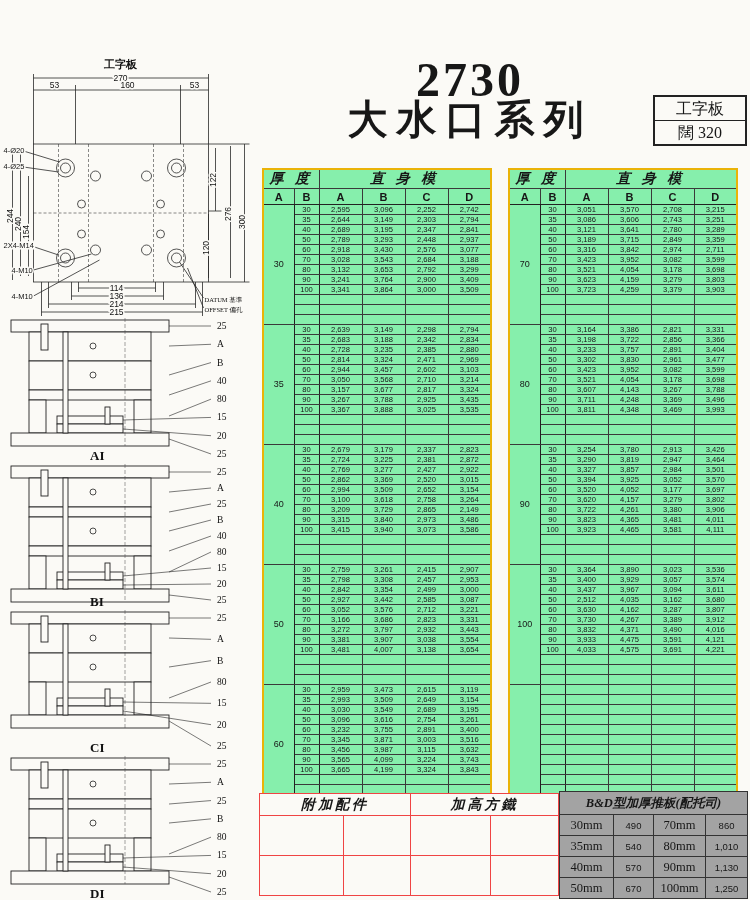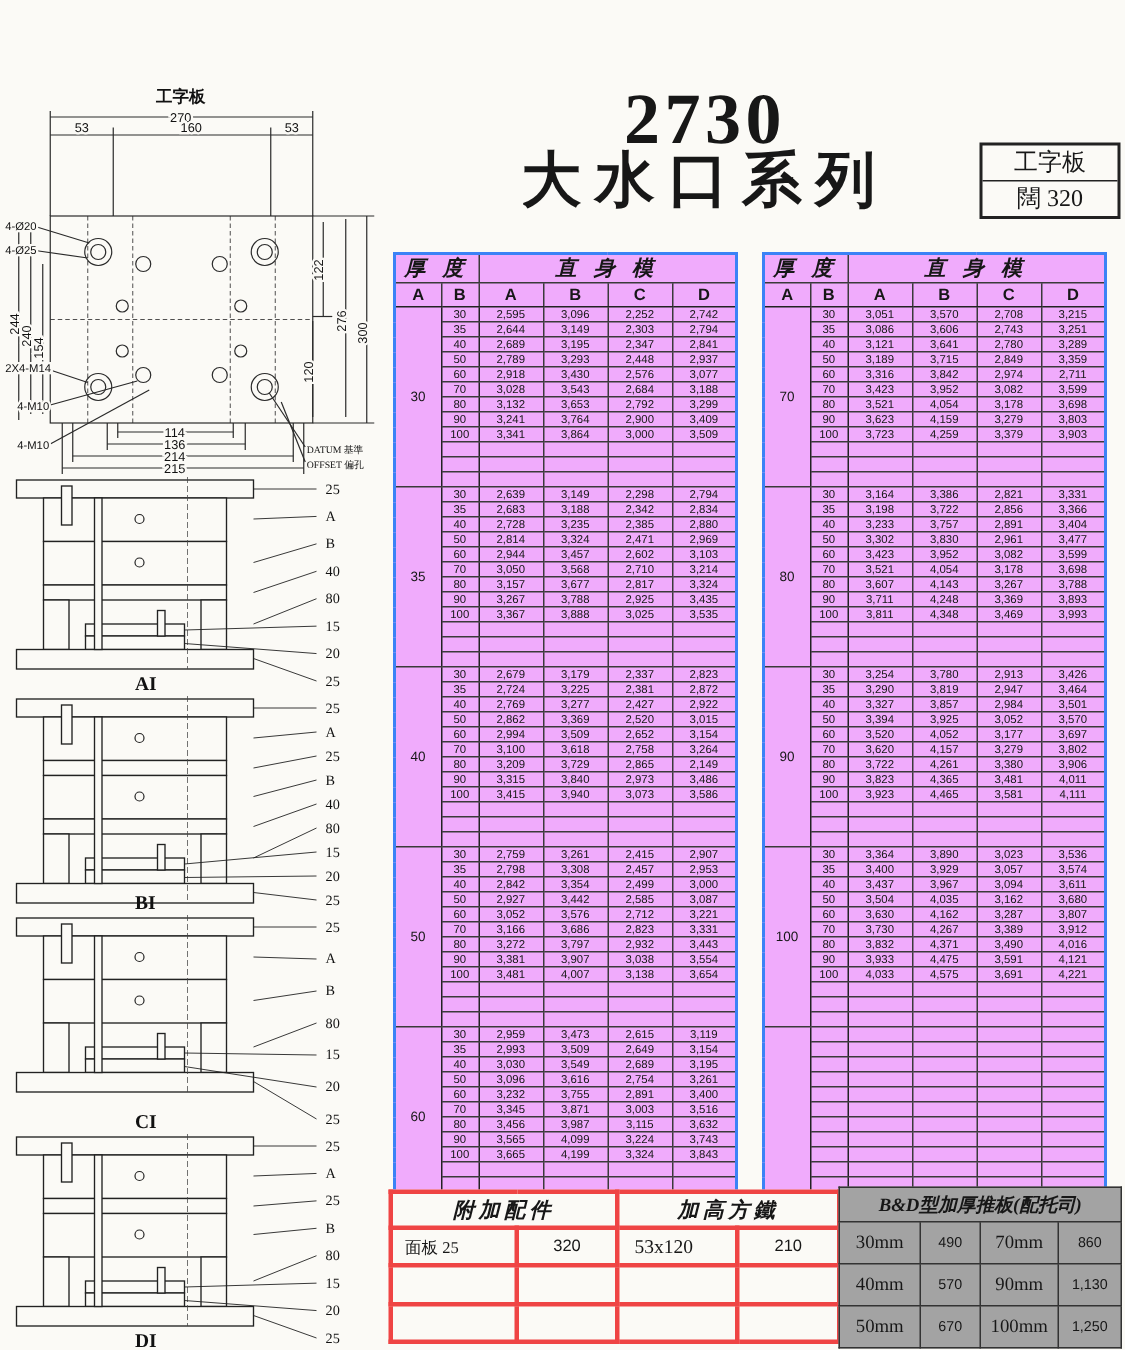--- a/index.html
+++ b/index.html
@@ -33,32 +33,32 @@
   .secsvg .plate{fill:#fbfaf6;stroke:#222;stroke-width:.9}
   .secsvg circle{fill:none;stroke:#222;stroke-width:.8}
   .secsvg .dash{stroke:#444;stroke-width:.5;stroke-dasharray:4 2}
   .secsvg .leader{stroke:#222;stroke-width:.6}
   .seclabel{font:9.5px "Liberation Serif",serif;fill:#111}
   .secname{font:bold 13px "Liberation Serif",serif;fill:#111}
   
   .bigwrap{position:absolute;top:168px}
   #lt{left:262px}  #rt{left:508px}
   table.big{border-collapse:collapse;table-layout:fixed;width:230px;height:604px;
-            border:2px solid #3b82f6;background:#f0abfc}
+            border:2px solid #eab308;background:#86efac}
   .big th,.big td{border:1px solid #3a3a3a;padding:0;text-align:center;overflow:hidden;white-space:nowrap}
   .big thead .h1 th{font:italic bold 14px "Liberation Serif",serif;height:18px;letter-spacing:4px}
   .big thead .h2 th{font:bold 11px "Liberation Sans",sans-serif;height:15px;border-bottom:1.5px solid #222}
   .big td{font:7.6px/9px "Liberation Sans",sans-serif;height:9px}
   .big td.colA{font-size:9px;border-right:1.2px solid #222}
   .big td.colB{border-right:1.2px solid #222}
   .big tr.bstart td{border-top:1.4px solid #222}
   
   #bt-left{position:absolute;left:259px;top:793px}
   #bt-left table{border-collapse:collapse;table-layout:fixed;width:299px;height:103px;border:1.6px solid #222;background:#fbfaf6}
-  #bt-left th,#bt-left td{border:3px solid #ef4444;padding:0 3px;overflow:hidden;white-space:nowrap}
+  #bt-left th,#bt-left td{border:1px solid #ef4444;padding:0 3px;overflow:hidden;white-space:nowrap}
   #bt-left th{font:italic bold 14px "Liberation Serif",serif;height:21px;letter-spacing:3px;text-align:center}
   #bt-left td{height:16px}
   #bt-left td.cn{font:11px "Liberation Serif",serif;text-align:left;padding-left:8px}
   #bt-left td.num{font:11px "Liberation Sans",sans-serif;text-align:center}
   #bt-left td.size{font:13px "Liberation Serif",serif;text-align:left;padding-left:10px}
   #bt-right{position:absolute;left:559px;top:791px}
   #bt-right table{border-collapse:collapse;table-layout:fixed;width:188px;height:108px;border:1.6px solid #222;background:#a3a3a3}
   #bt-right th,#bt-right td{border:1px solid #333;padding:0;overflow:hidden;white-space:nowrap;text-align:center}
   #bt-right th{font:italic bold 12.5px "Liberation Serif",serif;height:22px}
   #bt-right td{height:16px}
@@ -933,21 +933,21 @@
           <td class="colV">3,607</td>
           <td class="colV">4,143</td>
           <td class="colV">3,267</td>
           <td class="colV">3,788</td>
         </tr>
         <tr>
           <td class="colB">90</td>
           <td class="colV">3,711</td>
           <td class="colV">4,248</td>
           <td class="colV">3,369</td>
-          <td class="colV">3,893</td>
+          <td class="colV">3,496</td>
         </tr>
         <tr>
           <td class="colB">100</td>
           <td class="colV">3,811</td>
           <td class="colV">4,348</td>
           <td class="colV">3,469</td>
           <td class="colV">3,993</td>
         </tr>
         <tr>
           <td class="colB"></td>
@@ -1072,21 +1072,21 @@
         </tr>
         <tr>
           <td class="colB">40</td>
           <td class="colV">3,437</td>
           <td class="colV">3,967</td>
           <td class="colV">3,094</td>
           <td class="colV">3,611</td>
         </tr>
         <tr>
           <td class="colB">50</td>
-          <td class="colV">3,504</td>
+          <td class="colV">2,512</td>
           <td class="colV">4,035</td>
           <td class="colV">3,162</td>
           <td class="colV">3,680</td>
         </tr>
         <tr>
           <td class="colB">60</td>
           <td class="colV">3,630</td>
           <td class="colV">4,162</td>
           <td class="colV">3,287</td>
           <td class="colV">3,807</td>
@@ -1238,26 +1238,20 @@
         <col style="width:68px">
       </colgroup>
     <thead>
       <tr>
         <th colspan="2">附加配件</th>
         <th colspan="2">加高方鐵</th>
       </tr>
     </thead>
     <tbody id="bt-left-body">
         <tr>
-          <td class="cn">面板 25</td>
-          <td class="num">320</td>
-          <td class="size">53x120</td>
-          <td class="num">210</td>
-        </tr>
-        <tr>
           <td class="cn"></td>
           <td class="num"></td>
           <td class="size"></td>
           <td class="num"></td>
         </tr>
         <tr>
           <td class="cn"></td>
           <td class="num"></td>
           <td class="size"></td>
           <td class="num"></td>
@@ -1279,20 +1273,26 @@
         </tr>
     </thead>
     <tbody id="bt-right-body">
         <tr>
           <td class="sz">30mm</td>
           <td class="val">490</td>
           <td class="sz">70mm</td>
           <td class="val">860</td>
         </tr>
         <tr>
+          <td class="sz">35mm</td>
+          <td class="val">540</td>
+          <td class="sz">80mm</td>
+          <td class="val">1,010</td>
+        </tr>
+        <tr>
           <td class="sz">40mm</td>
           <td class="val">570</td>
           <td class="sz">90mm</td>
           <td class="val">1,130</td>
         </tr>
         <tr>
           <td class="sz">50mm</td>
           <td class="val">670</td>
           <td class="sz">100mm</td>
           <td class="val">1,250</td>

